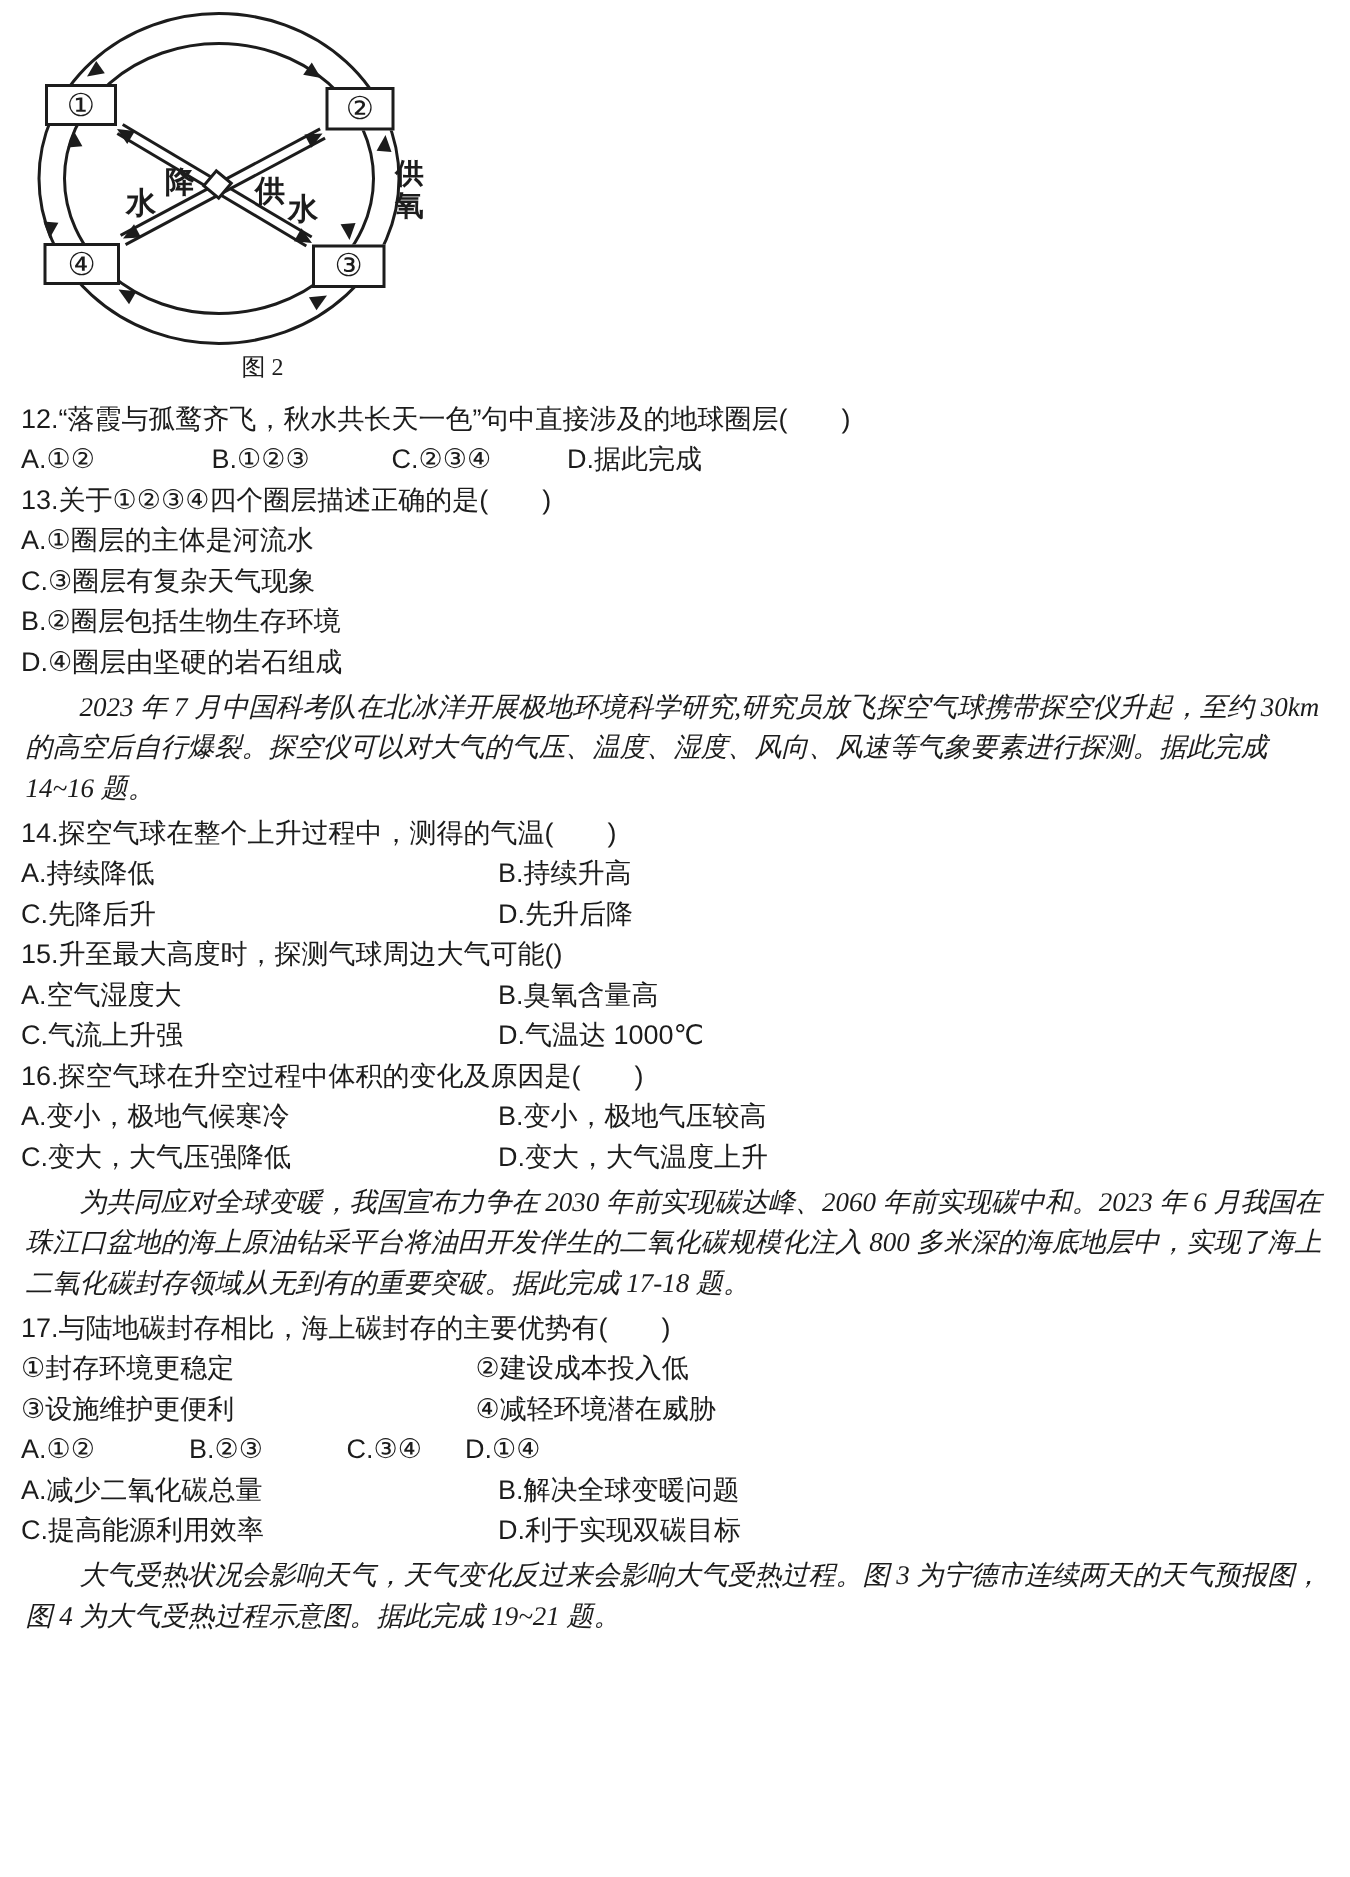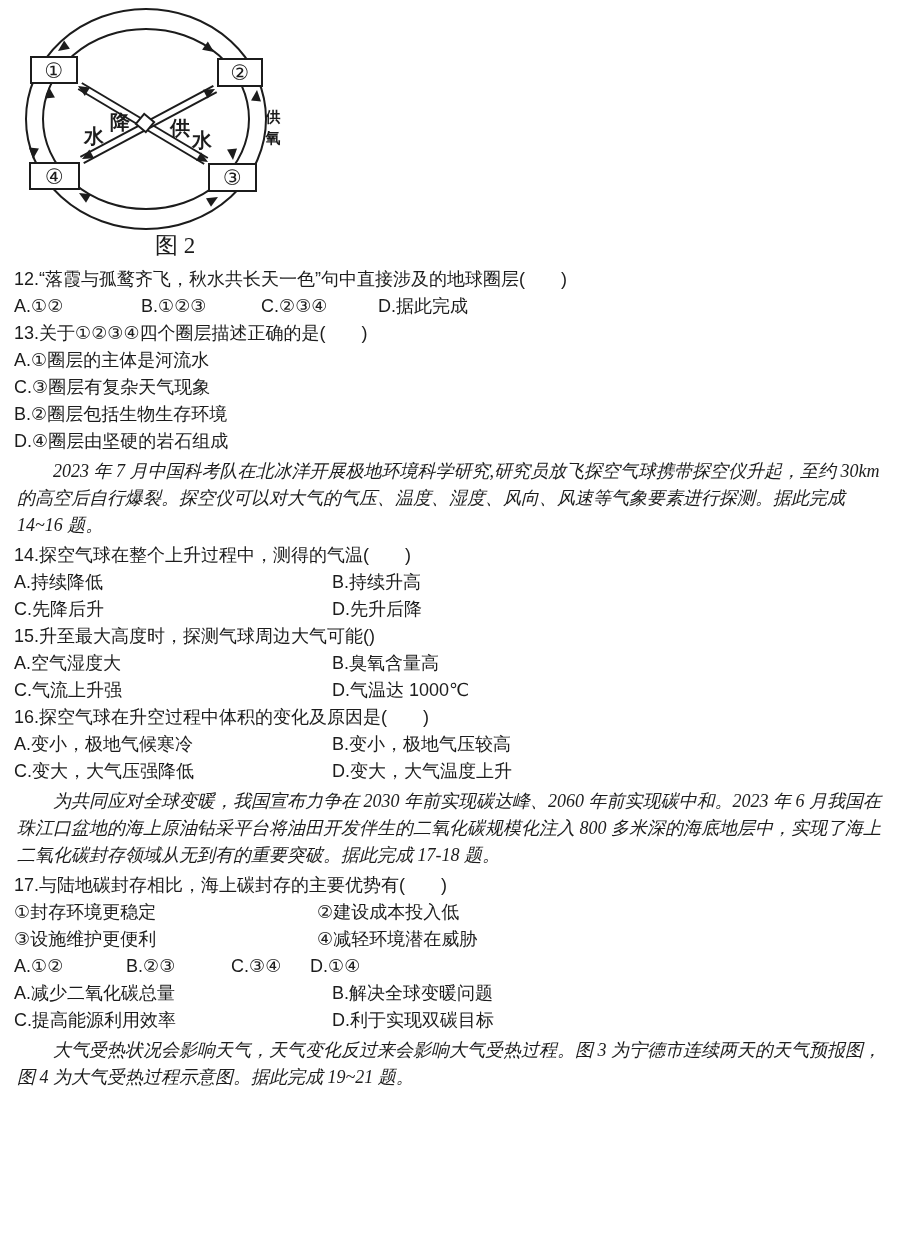--- a/index.html
+++ b/index.html
@@ -28,26 +28,26 @@
   #fig-box-3{left:194px;top:163px;width:49px;height:29px;}
   .fig-char{
     position:absolute;font-size:20px;font-weight:bold;line-height:20px;
   }
   #lbl-jiang{left:96px;top:112px;}
   #lbl-shui-a{left:70px;top:126px;}
   #lbl-gong{left:156px;top:118px;}
   #lbl-shui-b{left:178px;top:130px;}
   .fig-vlabel{
     position:absolute;left:248px;top:106px;width:22px;
-    font-size:15px;font-weight:bold;line-height:21px;text-align:center;
+    font-size:19px;font-weight:bold;line-height:21px;text-align:center;
     word-break:break-all;
   }
   .fig-caption{
     position:absolute;left:126px;top:232px;width:70px;
-    text-align:center;font-size:23px;
+    text-align:center;font-size:16px;
     font-family:"Liberation Serif","DejaVu Serif",serif;
   }
   
   .line{white-space:nowrap;}
   .stem{margin-top:0;}
   .first-after-figure{margin-top:6px;}
   .opt-row span{display:inline-block;vertical-align:top;}
   .row4a .cA{width:127px;} .row4a .cB{width:120px;} .row4a .cC{width:117px;}
   .row4b .cA{width:112px;} .row4b .cB{width:105px;} .row4b .cC{width:79px;}
   .row2  .c1{width:318px;}

